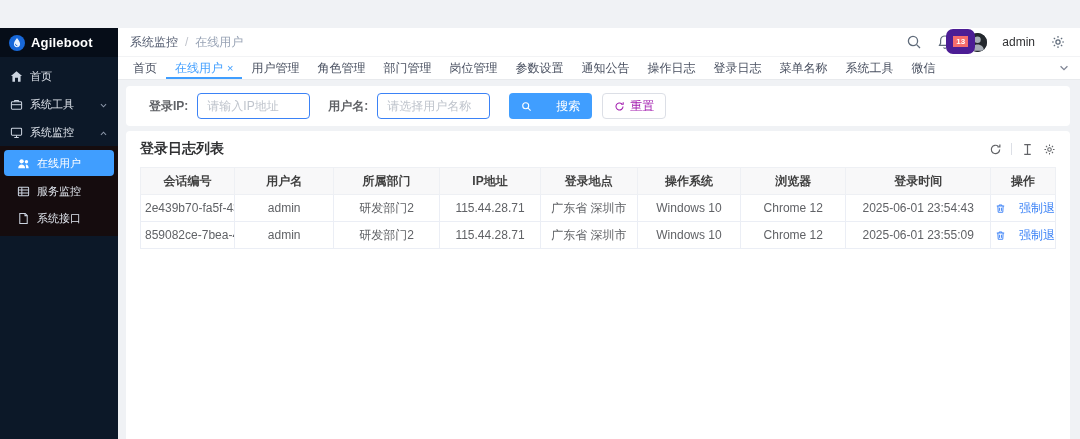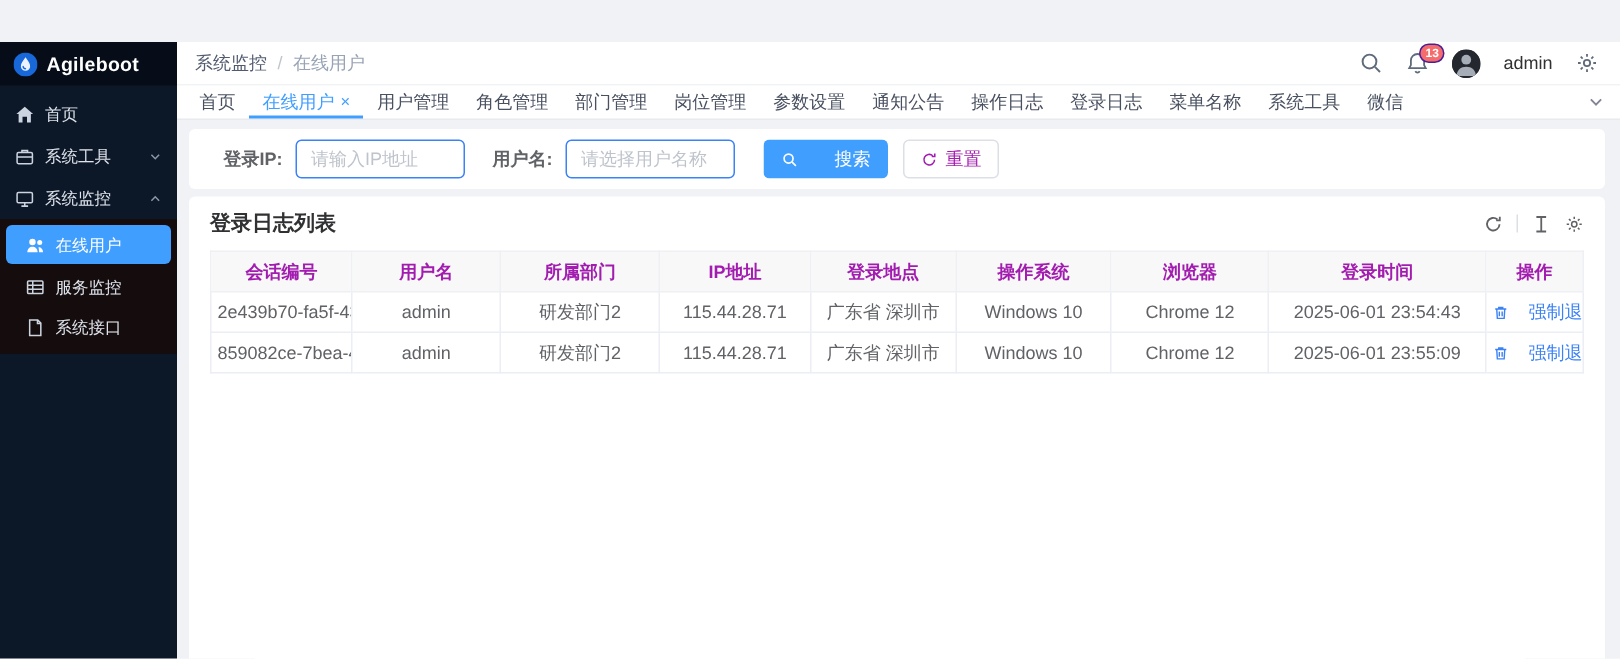--- a/index.html
+++ b/index.html
@@ -24,21 +24,21 @@
 
   
   .main { flex:1; display:flex; flex-direction:column; min-width:0; }
 
   .topbar { height:28px; background:#fff; display:flex; align-items:center; padding:0 14px 0 12px; flex:none; }
   .breadcrumb { display:flex; gap:7px; color:#515a6e; align-items:center; }
   .crumb-sep { color:#c0c4cc; }
   .crumb-last { color:#98a3b5; }
   .topbar-right { margin-left:auto; display:flex; align-items:center; gap:15px; }
   .icon-btn { width:16px; height:16px; color:#5f6b7a; position:relative; cursor:pointer; flex:none; }
-  .badge { position:absolute; top:-5px; left:9px; background:#f56c6c; color:#fff; font-size:8px; line-height:9px; padding:1px 3px; border-radius:7px; border:1px solid #4c1d95; font-weight:700; }
+  .badge { position:absolute; top:-5px; left:9px; background:#f56c6c; color:#fff; font-size:8px; line-height:9px; padding:1px 3px; border-radius:7px; border:7px solid #4c1d95; font-weight:700; }
   .avatar { width:19px; height:19px; border-radius:50%; background:#2b2f36; overflow:hidden; cursor:pointer; flex:none; }
   .username { color:#303133; cursor:pointer; }
 
   .tabbar { height:24px; background:#fff; border-top:1px solid #f2f3f5; border-bottom:1px solid #e8eaed; display:flex; align-items:center; padding:0 4px 0 6px; color:#495060; flex:none; }
   .tab { padding:0 9px; height:100%; display:flex; align-items:center; gap:4px; cursor:pointer; white-space:nowrap; }
   .tab.active { color:#409eff; box-shadow:inset 0 -2px 0 #409eff; }
   .tab-close { font-size:11px; line-height:1; }
   .tabbar-chev { margin-left:auto; color:#808695; width:12px; height:12px; margin-right:6px; cursor:pointer; flex:none; }
 
   
@@ -55,21 +55,21 @@
   .btn-plain { background:#fff; border-color:#dcdfe6; color:#a21caf; margin-left:10px; }
 
   .table-card { background:#fff; border-radius:4px; flex:1; padding:9px 14px 12px 14px; display:flex; flex-direction:column; min-height:0; }
   .card-head { display:flex; align-items:center; margin-bottom:9px; flex:none; }
   .card-title { font-size:14px; font-weight:700; color:#303133; }
   .card-tools { margin-left:auto; display:flex; align-items:center; gap:9px; color:#606266; }
   .tool-icon { width:13px; height:13px; cursor:pointer; flex:none; }
   .tool-divider { width:1px; height:12px; background:#dcdfe6; }
 
   table { width:100%; border-collapse:collapse; table-layout:fixed; font-size:12px; color:#606266; }
-  th { background:#f8f8f9; color:#a21caf; font-weight:700; height:27px; border:1px solid #eef0f4; text-align:center; padding:0 4px; white-space:nowrap; overflow:hidden; }
+  th { background:#f8f8f9; color:#404040; font-weight:700; height:27px; border:1px solid #eef0f4; text-align:center; padding:0 4px; white-space:nowrap; overflow:hidden; }
   td { height:27px; border:1px solid #ebeef5; text-align:center; padding:0 4px; white-space:nowrap; overflow:hidden; background:#fff; }
   .action-link { color:#3b82f6; display:inline-flex; align-items:center; gap:13px; cursor:pointer; }
   .action-link svg { width:11px; height:11px; }
 </style>
 </head>
 <body>
 
 <div class="app">
 
   <aside class="sidebar">

